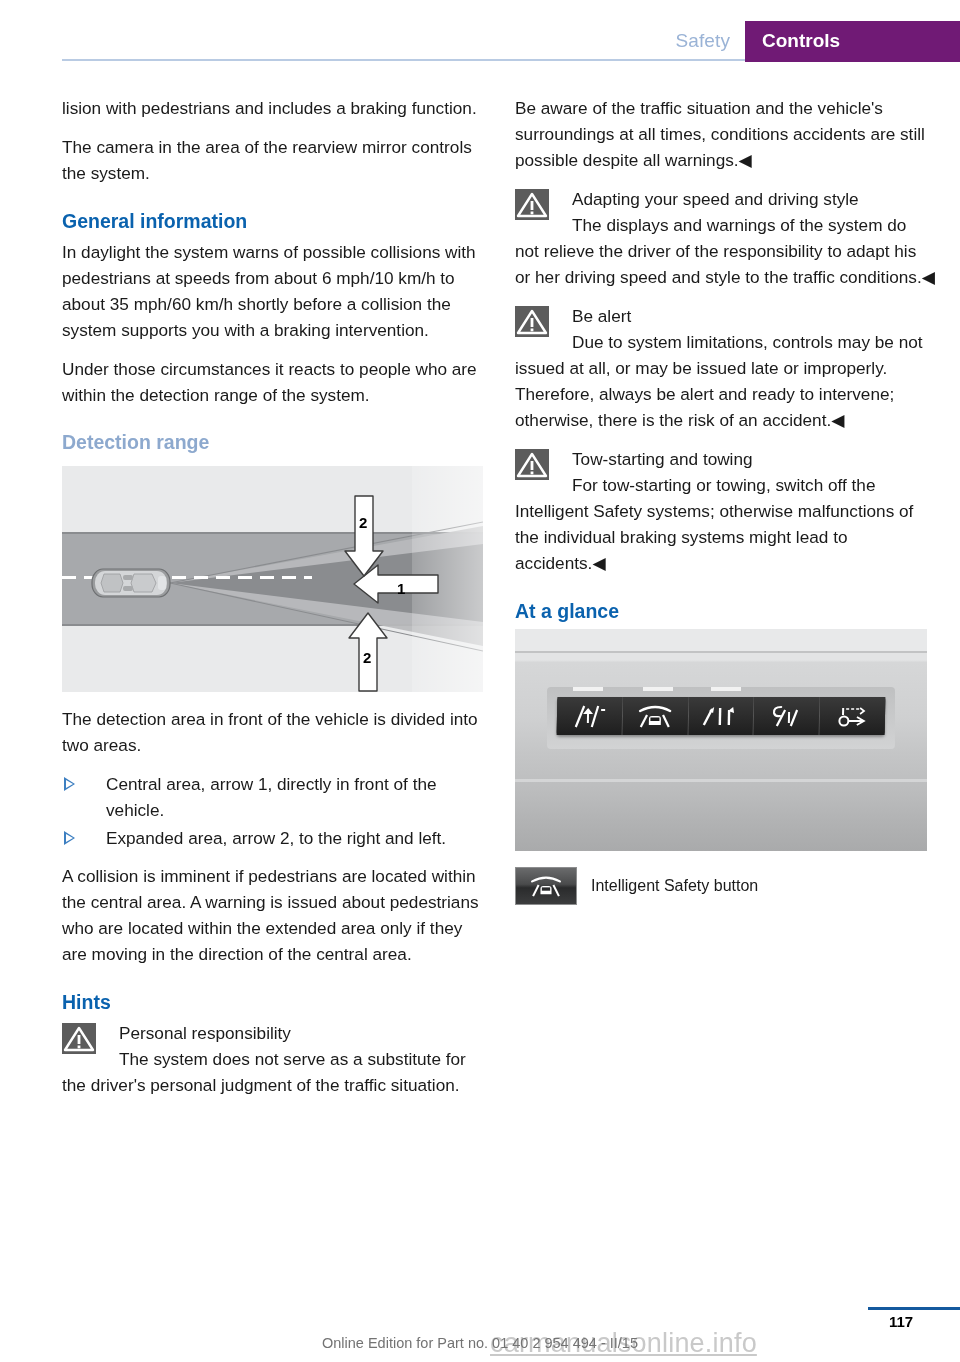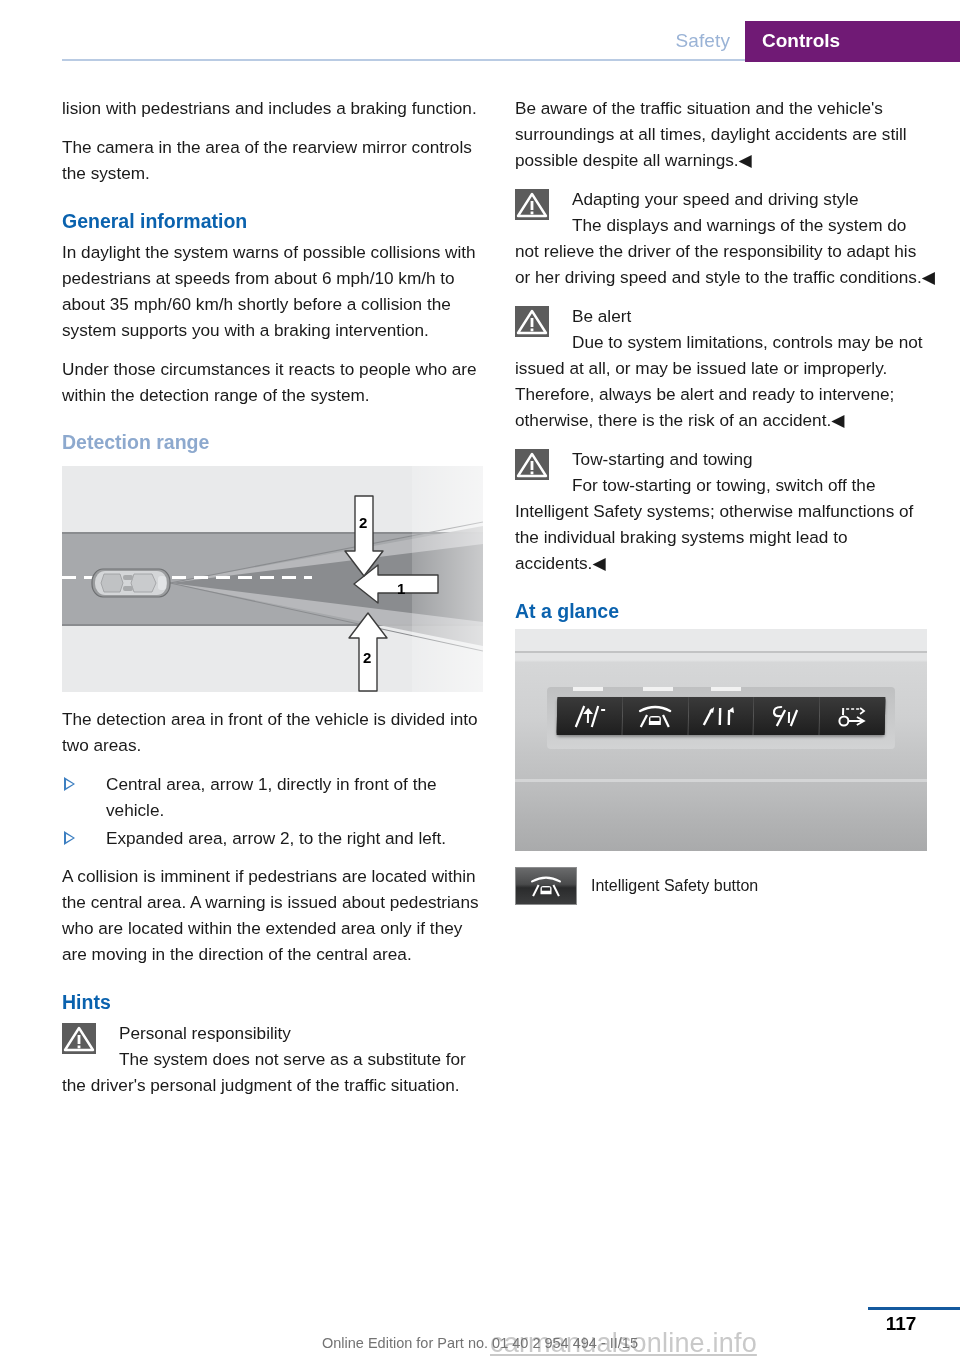--- a/index.html
+++ b/index.html
@@ -187,21 +187,21 @@
   }
   .cap-text { position: absolute; left: 76px; top: 6px; font-size: 16px; }
 
   
   .footer-rule {
     position: absolute; left: 868px; top: 1307px; width: 92px; height: 3px;
     background: #14599e;
   }
   .pagenum {
     position: absolute; left: 868px; top: 1313px; width: 66px;
-    text-align: center; font-size: 19px; font-weight: bold; color: #000;
+    text-align: center; font-size: 15px; font-weight: bold; color: #000;
   }
   .footer-text {
     position: absolute; left: 0; top: 1335px; width: 960px;
     text-align: center; font-size: 14.5px; color: #737373;
   }
   .watermark {
     position: absolute; left: 490px; top: 1328px;
     font-size: 27px; color: #c9c9c9;
     letter-spacing: 0.2px;
     font-family: "Liberation Sans", sans-serif;
@@ -301,21 +301,21 @@
       </svg>
     </div>
     <div class="warn-title">Personal responsibility</div>
     <div class="warn-body">The system does not serve as a substitute for the driver's personal judgment of the traffic situation.</div>
   </div>
 
 </div>
 
 <div class="col col-right">
 
-  <p class="body">Be aware of the traffic situation and the vehicle's surroundings at all times, daylight accidents are still possible despite all warnings.◀</p>
+  <p class="body">Be aware of the traffic situation and the vehicle's surroundings at all times, conditions accidents are still possible despite all warnings.◀</p>
 
   <div class="warn">
     <div class="warn-icon">
       <svg width="34" height="31" viewBox="0 0 34 31">
         <polygon points="17,5 31,27 3,27" fill="none" stroke="#ffffff" stroke-width="2.4" stroke-linejoin="round"></polygon>
         <rect x="15.6" y="12" width="2.8" height="9" fill="#ffffff"></rect>
         <rect x="15.6" y="22.5" width="2.8" height="2.8" fill="#ffffff"></rect>
       </svg>
     </div>
     <div class="warn-title">Adapting your speed and driving style</div>

